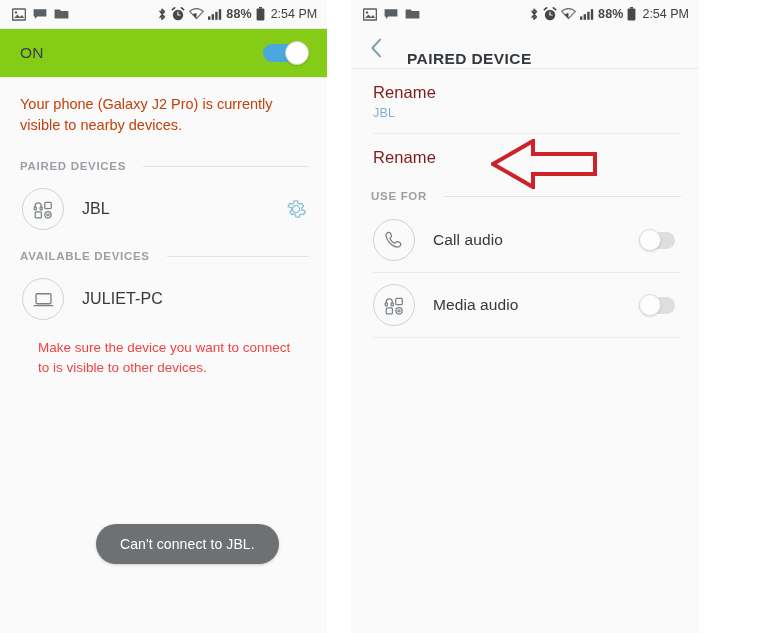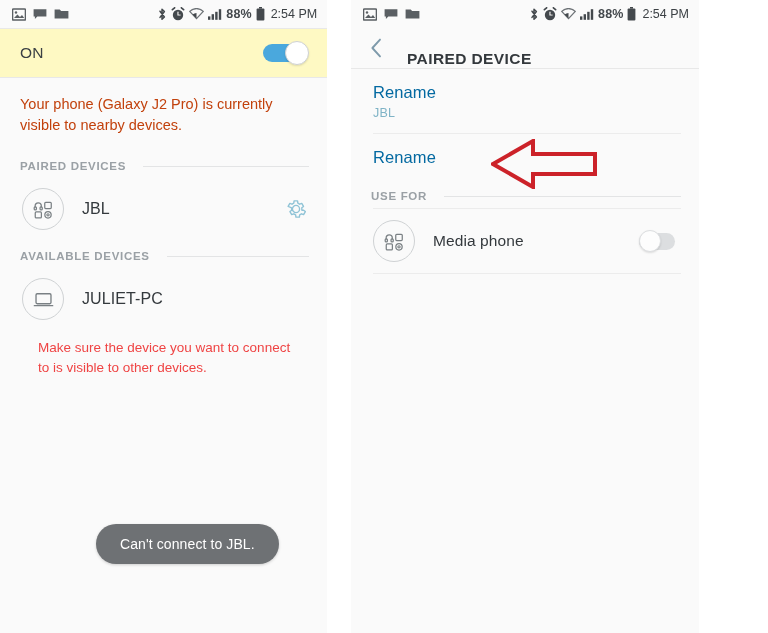--- a/index.html
+++ b/index.html
@@ -56,21 +56,21 @@
     justify-content: center; gap: 3px;
   }
   .kebab i { width: 3px; height: 3px; border-radius: 50%; background: #6d90a5; display: block; }
 
   
   .hairline { height: 1px; background: #e8e8e8; }
 
   
   .onrow {
     height: 48px; display: flex; align-items: center;
-    padding: 0 18px 0 20px; background: #fef9c3;
+    padding: 0 18px 0 20px; background: #84cc16;
   }
   .onrow .lbl { font-size: 15.5px; color: #3b4044; letter-spacing: .2px; }
 
   
   .toggle { margin-left: auto; width: 46px; height: 24px; position: relative; cursor: pointer; }
   .toggle .track {
     position: absolute; left: 0; top: 3px; width: 40px; height: 18px;
     border-radius: 9px; background: #d4d6d8;
   }
   .toggle .knob {
@@ -126,21 +126,21 @@
     background: #6e7174; color: #ffffff;
     border-radius: 22px; padding: 12px 24px;
     font-size: 14px; letter-spacing: .1px;
     box-shadow: 0 1px 3px rgba(0,0,0,.18);
   }
 
   
   .rrow {
     padding: 14px 18px 13px 22px; background: #fafafa; cursor: pointer;
   }
-  .rrow .title { font-size: 16.5px; color: #0369a1; letter-spacing: .1px; }
+  .rrow .title { font-size: 16.5px; color: #7f1d1d; letter-spacing: .1px; }
   .rrow .sub { font-size: 12.5px; color: #7fb3c6; margin-top: 4px; letter-spacing: .2px; }
   .rdivider { height: 1px; background: #ececec; margin: 0 18px 0 22px; }
 
   .userow {
     display: flex; align-items: center; gap: 18px;
     padding: 11px 20px 11px 22px; background: #fafafa; cursor: pointer;
   }
   .userow .devname { font-size: 15.5px; }
 
   
@@ -358,36 +358,48 @@
 
       <div class="rrow">
         <div class="title">Rename</div>
       </div>
 
       <div class="sectionhead">
         <span class="txt">USE FOR</span>
         <span class="rule"></span>
       </div>
 
+      <div class="userow">
+        <span class="devicon">
+          <svg width="22" height="22" viewBox="0 0 24 24">
+              <path d="M6.6 3.6c.9 0 1.3.5 1.6 1.2l1 2.3c.3.7.1 1.2-.4 1.7l-1 .9c-.3.3-.4.6-.2 1a11.5 11.5 0 004.7 4.7c.4.2.7.1 1-.2l.9-1c.5-.5 1-.7 1.7-.4l2.3 1c.7.3 1.2.7 1.2 1.6 0 2-1.8 3.6-3.9 3.4C9.9 19.2 4.8 14.1 3.2 7.5 3 5.4 4.6 3.6 6.6 3.6z" fill="none" stroke="currentColor" stroke-width="1.4" stroke-linejoin="round"></path>
+            </svg>
+        </span>
+        <span class="devname">Call audio</span>
+        <span class="toggle small">
+          <span class="track"></span>
+          <span class="knob"></span>
+        </span>
+      </div>
 
       <div class="rdivider"></div>
 
       <div class="userow">
         <span class="devicon">
           <svg width="23" height="23" viewBox="0 0 24 24">
             <path d="M3.3 9.4V8.2a3.2 3.2 0 016.4 0v1.2" fill="none" stroke="currentColor" stroke-width="1.3" stroke-linecap="round"></path>
             <rect x="2.3" y="9.2" width="2.3" height="3.2" rx="1" fill="none" stroke="currentColor" stroke-width="1.3"></rect>
             <rect x="8.4" y="9.2" width="2.3" height="3.2" rx="1" fill="none" stroke="currentColor" stroke-width="1.3"></rect>
             <rect x="13.3" y="4.6" width="6.8" height="6.4" rx="1" fill="none" stroke="currentColor" stroke-width="1.3"></rect>
             <rect x="3.4" y="14.6" width="6.4" height="6.2" rx="1" fill="none" stroke="currentColor" stroke-width="1.3"></rect>
             <circle cx="16.7" cy="17.6" r="3.3" fill="none" stroke="currentColor" stroke-width="1.3"></circle>
             <circle cx="16.7" cy="17.6" r="1.2" fill="none" stroke="currentColor" stroke-width="1.2"></circle>
           </svg>
         </span>
-        <span class="devname">Media phone</span>
+        <span class="devname">Media audio</span>
         <span class="toggle small">
           <span class="track"></span>
           <span class="knob"></span>
         </span>
       </div>
 
       <div class="rdivider"></div>
     </div>
   </div>
 

